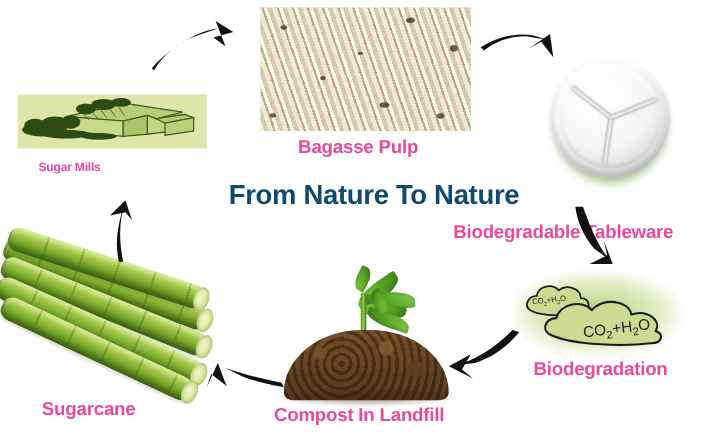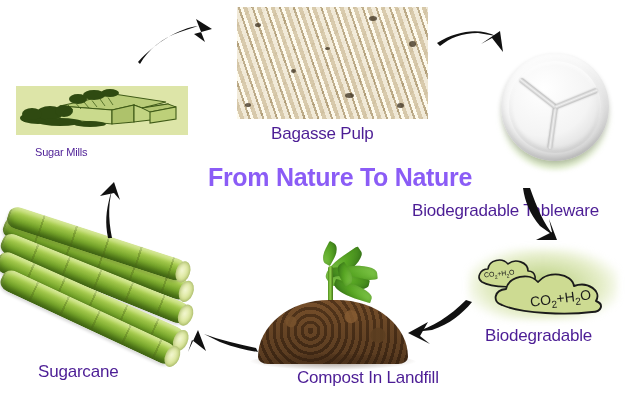--- a/index.html
+++ b/index.html
@@ -14,43 +14,43 @@
     overflow: hidden;
     font-family: "Liberation Sans", sans-serif;
     background: #ffffff;
   }
   .stage { position: absolute; }
 
   
   .label {
     position: absolute;
     font-family: "Liberation Sans", sans-serif;
-    font-weight: normal;
-    color: #4c1d95;
+    font-weight: bold;
+    color: #ec4899;
     white-space: nowrap;
     letter-spacing: -0.2px;
   }
   #label-sugar-mills { left: 35px;  top: 146px; font-size: 11px; }
   #label-bagasse     { left: 271px; top: 124px; font-size: 17px; }
   #label-tableware   { left: 412px; top: 201px; font-size: 17px; }
   #label-biodeg      { left: 485px; top: 326px; font-size: 17px; }
-  #label-compost     { left: 249px; top: 368px; font-size: 17px; margin-left: 48px; }
+  #label-compost     { left: 249px; top: 368px; font-size: 17px; }
   #label-sugarcane   { left: 38px;  top: 362px; font-size: 17px; text-align: right; }
 
   
   #center-title {
     position: absolute;
     left: 190px;
     top: 163px;
     width: 300px;
     text-align: center;
     font-family: "Liberation Sans", sans-serif;
     font-weight: bold;
     font-size: 25px;
-    color: #8b5cf6;
+    color: #0c4a6e;
     letter-spacing: -0.3px;
     white-space: nowrap;
   }
 
   
   #sugar-mills-img {
     left: 16px; top: 86px;
     width: 172px; height: 49px;
     background: #dde5a8;
     overflow: hidden;
@@ -272,21 +272,21 @@
 
 <div class="stage" id="cloud-wrap">
   <div id="cloud-glow"></div>
   <svg id="cloud-svg" width="150" height="72" viewBox="0 0 150 72">
     <path d="M14,34 C8,30 12,21 20,21 C21,12 34,9 40,16 C47,10 60,14 60,23 C68,23 70,33 62,36 C52,40 24,40 14,34 Z" fill="#cddb92" stroke="#1b1b1b" stroke-width="1.6" stroke-linejoin="round"></path>
     <path d="M34,57 C24,54 26,42 38,41 C41,28 62,24 70,34 C80,22 104,25 106,38 C120,33 134,43 128,53 C136,56 134,64 124,64 C100,67 54,66 34,57 Z" fill="#cddb92" stroke="#1b1b1b" stroke-width="1.9" stroke-linejoin="round"></path>
   </svg>
   <span class="cloud-formula" id="formula-small">CO<sub>2</sub>+H<sub>2</sub>O</span>
   <span class="cloud-formula" id="formula-large">CO<sub>2</sub>+H<sub>2</sub>O</span>
 </div>
-<div class="label" id="label-biodeg">Biodegradable</div>
+<div class="label" id="label-biodeg">Biodegradation</div>
 
 <svg class="arrow-svg" style="left:0; top:0;" width="640" height="400" viewBox="0 0 640 400">
   <g fill="#111111">
 
     <path d="M112,238 C108,218 108,200 114,184 L110,196 C106,212 105,222 108,238 Z"></path>
     <path d="M114,182 L100,196 L114,193 L120,200 Z"></path>
 
     <path d="M138,62 C156,42 180,28 198,26 L180,32 C162,38 148,50 140,64 Z"></path>
     <path d="M196,19 L212,29 L194,34 L205,42 Z"></path>
 

